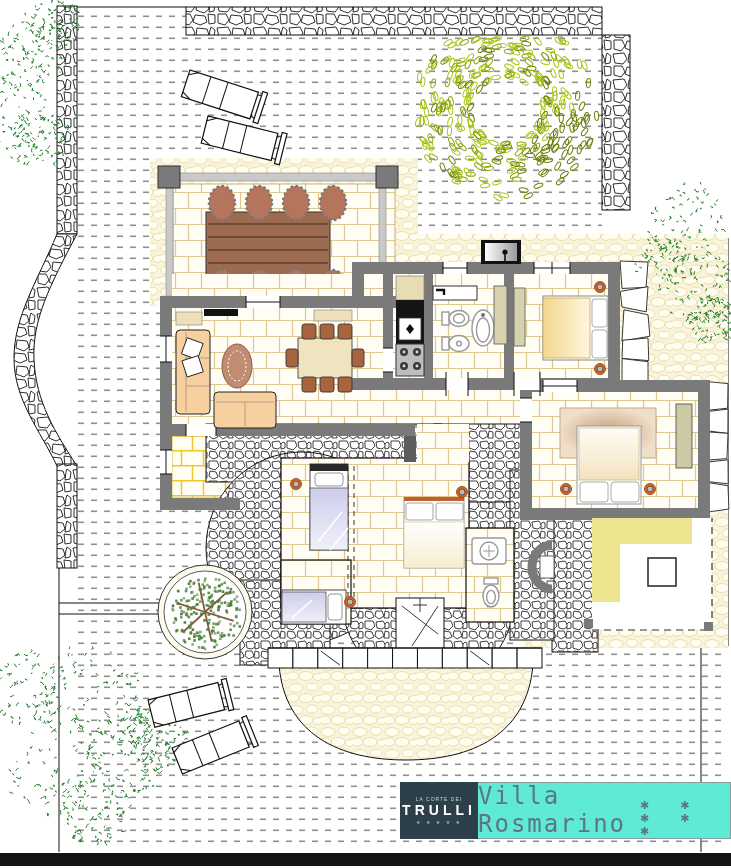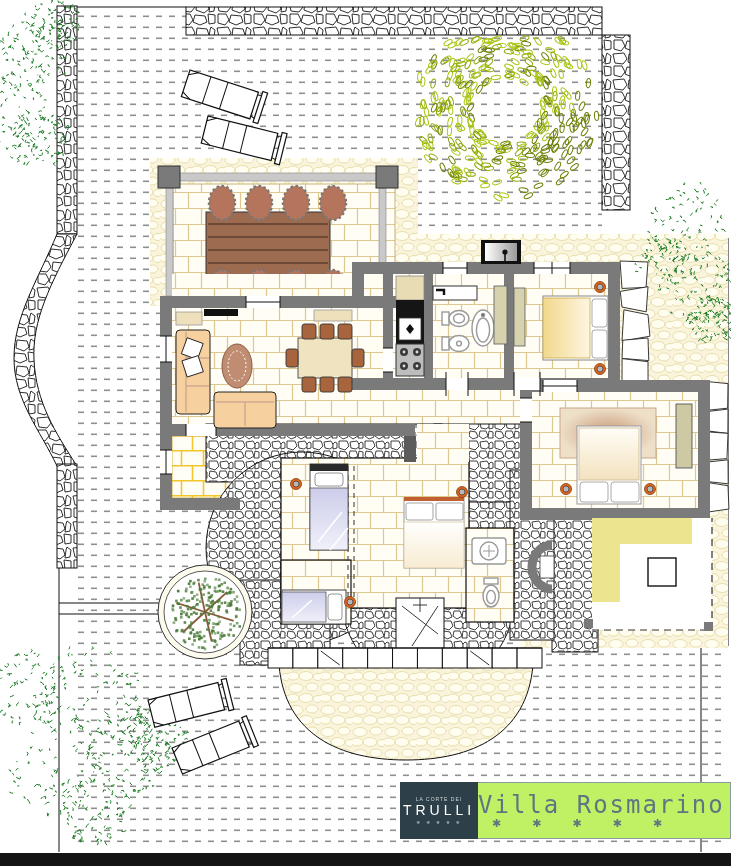--- a/index.html
+++ b/index.html
@@ -8,24 +8,24 @@
   svg{position:absolute;left:0;top:0;}
   .wall{fill:var(--wall);}
   .wall-dark{fill:var(--wall-dark);}
   .gap{fill:#ffffff;}
   .tick{stroke:#111;stroke-width:1;}
   .thin{stroke:#111;stroke-width:1;fill:none;}
   .brand{position:absolute;left:400px;top:782px;display:flex;height:57px;}
   .brand-logo{width:78px;height:57px;background:var(--logo-bg);color:#fff;display:flex;
       flex-direction:column;align-items:center;justify-content:center;line-height:1.25;}
   .brand-logo .l1{font-size:5px;letter-spacing:1px;color:#cdd6d9;}
-  .brand-logo .l2{font-size:14px;font-weight:normal;letter-spacing:4px;color:#ffffff;}
+  .brand-logo .l2{font-size:14px;font-weight:bold;letter-spacing:4px;color:#ffffff;}
   .brand-logo .l3{font-size:5px;letter-spacing:2px;color:#9fb0b5;}
-  .brand-title{width:252px;height:55px;background:#bef264;border:1px solid #8a9aa1;border-left:none;
-      display:flex;flex-direction:column;align-items:flex-start;justify-content:center;}
+  .brand-title{width:252px;height:55px;background:#5eead4;border:1px solid #8a9aa1;border-left:none;
+      display:flex;flex-direction:row;align-items:flex-end;justify-content:center;}
   .brand-title .t1{font-family:"DejaVu Sans Mono",monospace;font-size:24px;letter-spacing:2px;
       color:var(--brand-text);font-weight:normal;}
   .brand-title .t2{font-size:11px;letter-spacing:14px;color:var(--brand-text);margin-top:-2px;padding-left:14px;}
   .bottom-bar{position:absolute;left:0;top:853px;width:731px;height:13px;background:var(--bar);}
 </style>
 </head>
 <body>
 
 <div class="stage">
 <svg id="plan" width="731" height="855" viewBox="0 0 731 855">

